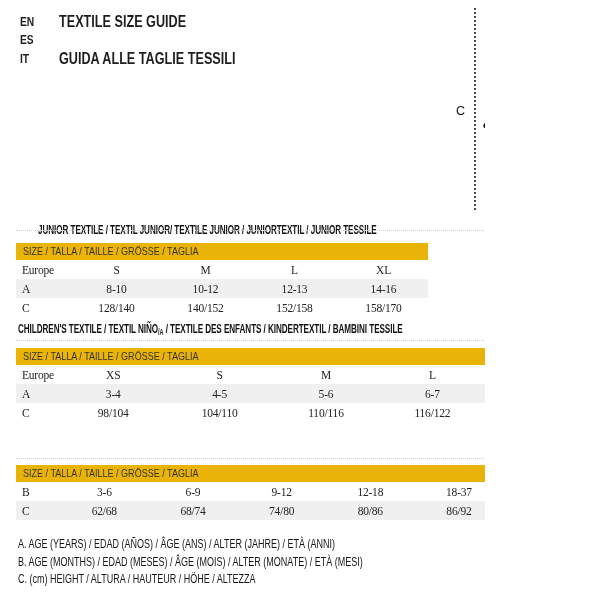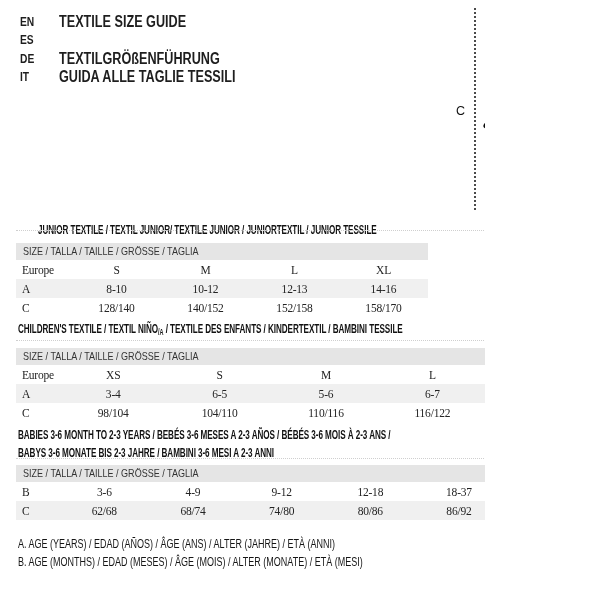--- a/index.html
+++ b/index.html
@@ -24,21 +24,21 @@
   .sec-heading{font-size:12.5px;font-weight:bold;color:#111;}
   .sec-heading .cond{transform:scaleX(0.65);letter-spacing:-0.1px;}
   .sub{font-size:8.5px;position:relative;top:2px;}
   .h2line{line-height:18px;}
 
   
   .rule{left:16px;width:576px;height:0;border-top:1.5px dotted #cfcfcf;}
 
   
   .size-table-wrap{left:16px;}
-  .size-bar{height:17px;line-height:17px;background:#e5e5e5;padding-left:7px;
+  .size-bar{height:17px;line-height:17px;background:#eab308;padding-left:7px;
             font-size:11px;color:#333333;font-weight:normal;}
   .size-bar .cond{transform:scaleX(0.82);}
   table.szt{border-collapse:collapse;table-layout:fixed;width:100%;}
   table.szt td{height:19px;padding:0;font-size:11.5px;letter-spacing:-0.2px;
                color:#232323;text-align:center;vertical-align:middle;font-family:Liberation Serif, serif;}
   table.szt td.lbl{text-align:left;padding-left:6px;}
   tr.shaded td{background:#f0f0f0;}
 
   
   .footnotes{left:18px;top:536px;}
@@ -50,24 +50,20 @@
 
 <div id="page">
 
   <div class="abs lang-block">
     <div class="lang-row">
       <span class="lang-code"><span class="cond">EN</span></span>
       <span class="lang-title"><span class="cond">TEXTILE SIZE GUIDE</span></span>
     </div>
     <div class="lang-row">
       <span class="lang-code"><span class="cond">ES</span></span>
-    </div>
-    <div class="lang-row">
-      <span class="lang-code"><span class="cond">DE</span></span>
-      <span class="lang-title"><span class="cond">TEXTILGRÖßENFÜHRUNG</span></span>
     </div>
     <div class="lang-row">
       <span class="lang-code"><span class="cond">IT</span></span>
       <span class="lang-title"><span class="cond">GUIDA ALLE TAGLIE TESSILI</span></span>
     </div>
   </div>
 
   <div class="abs height-line"></div>
   <div class="abs height-label">C</div>
   <svg class="abs baby-svg" width="100" height="200" viewBox="0 0 100 200" aria-hidden="true">
@@ -182,61 +178,57 @@
         <td class="lbl">Europe</td>
         <td>XS</td>
         <td>S</td>
         <td>M</td>
         <td>L</td>
         <td>XL</td>
       </tr>
       <tr class="shaded">
         <td class="lbl">A</td>
         <td>3-4</td>
-        <td>6-5</td>
+        <td>4-5</td>
         <td>5-6</td>
         <td>6-7</td>
         <td>7-8</td>
       </tr>
       <tr>
         <td class="lbl">C</td>
         <td>98/104</td>
         <td>104/110</td>
         <td>110/116</td>
         <td>116/122</td>
         <td>122/128</td>
       </tr>
       </tbody>
     </table>
   </div>
 
-  <div class="abs sec-heading" style="left:18px;top:426px;">
-    <div class="h2line"><span class="cond">BABIES 3-6 MONTH TO 2-3 YEARS / BEBÉS 3-6 MESES A 2-3 AÑOS / BÉBÉS 3-6 MOIS À 2-3 ANS /</span></div>
-    <div class="h2line"><span class="cond">BABYS 3-6 MONATE BIS 2-3 JAHRE / BAMBINI 3-6 MESI A 2-3 ANNI</span></div>
-  </div>
   <div class="abs rule" style="top:458px;"></div>
   <div class="abs size-table-wrap" style="top:465px;width:576px;">
     <div class="size-bar">
       <span class="cond">SIZE / TALLA / TAILLE / GRÖSSE / TAGLIA</span>
     </div>
     <table class="szt">
       <colgroup>
         <col style="width:44px">
           <col>
           <col>
           <col>
           <col>
           <col>
           <col>
       </colgroup>
       <tbody>
       <tr>
         <td class="lbl">B</td>
         <td>3-6</td>
-        <td>4-9</td>
+        <td>6-9</td>
         <td>9-12</td>
         <td>12-18</td>
         <td>18-37</td>
         <td>24-36</td>
       </tr>
       <tr class="shaded">
         <td class="lbl">C</td>
         <td>62/68</td>
         <td>68/74</td>
         <td>74/80</td>
@@ -244,15 +236,16 @@
         <td>86/92</td>
         <td>92/98</td>
       </tr>
       </tbody>
     </table>
   </div>
 
   <div class="abs footnotes">
     <div class="footnote"><span class="cond">A. AGE (YEARS) / EDAD (AÑOS) / ÂGE (ANS) / ALTER (JAHRE) / ETÀ (ANNI)</span></div>
     <div class="footnote"><span class="cond">B. AGE (MONTHS) / EDAD (MESES) / ÂGE (MOIS) / ALTER (MONATE) / ETÀ (MESI)</span></div>
+    <div class="footnote"><span class="cond">C. (cm) HEIGHT / ALTURA / HAUTEUR / HÖHE / ALTEZZA</span></div>
   </div>
 
 </div>
 
 </body></html>

